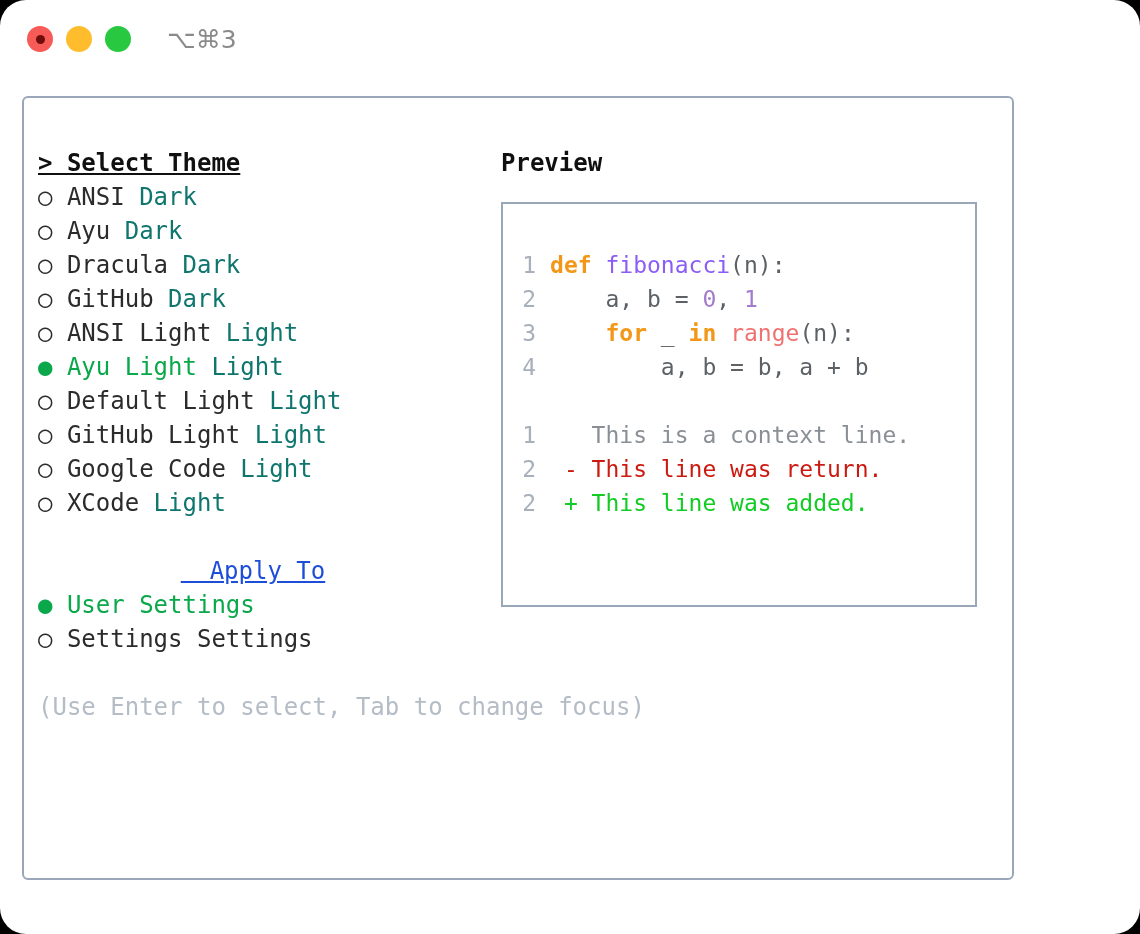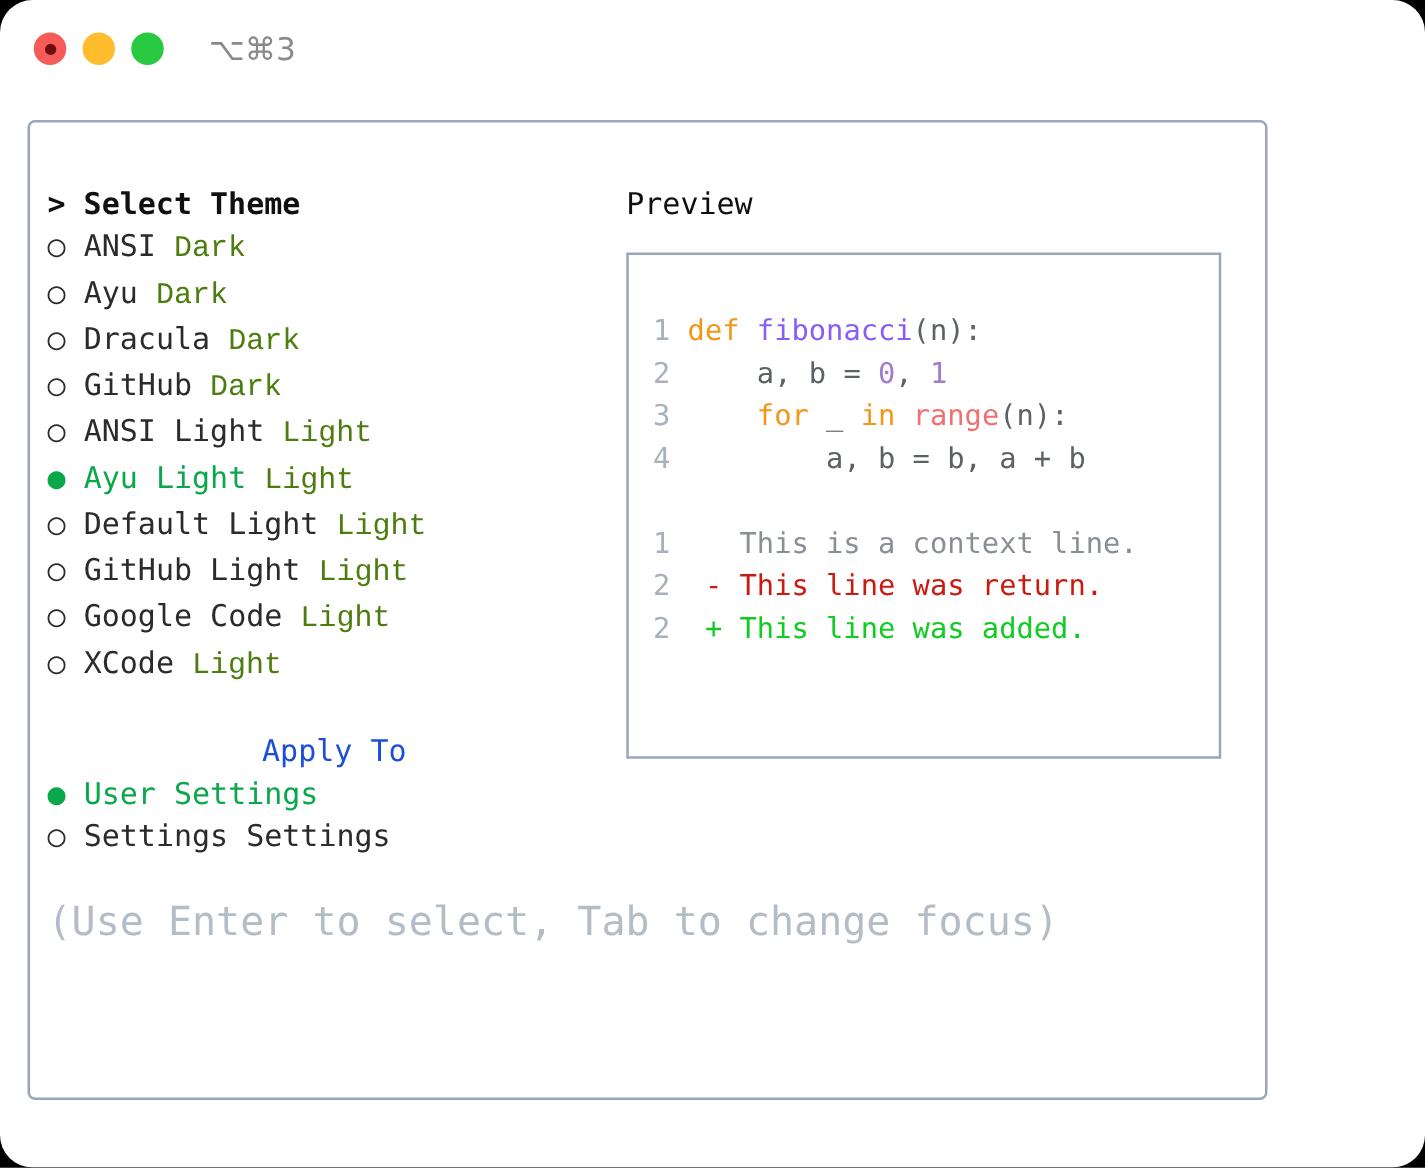--- a/index.html
+++ b/index.html
@@ -102,56 +102,57 @@
     width: 500px;
   }
 
   .section-title {
     font-size: 24px;
     line-height: 34px;
     color: #101010;
     white-space: pre;
     font-weight: bold;
     font-family: "DejaVu Sans Mono", monospace;
+    text-decoration: underline;
   }
   .section-title.unfocused {
     font-weight: normal;
     color: #1d4ed8;
     text-align: center;
   }
 
   .opt-row {
     font-size: 24px;
     line-height: 34px;
     color: #2b2b2b;
     white-space: pre;
     display: block;
   }
   .marker { color: #2b2b2b; }
   .opt-row.selected .marker,
   .opt-row.selected .opt-label { color: #0aa84a; }
   .opt-label { color: #2b2b2b; }
-  .tag { color: #4d7c0f; font-family: Liberation Mono, monospace; }
+  .tag { color: #0f766e; }
 
   .spacer-line { height: 34px; }
 
   .hint {
-    font-size: 32px;
+    font-size: 24px;
     line-height: 34px;
     color: #b4bcc6;
     white-space: pre;
     max-width: 420px;
   }
 
   
   .preview-title {
     font-size: 24px;
     line-height: 34px;
     color: #101010;
-    font-weight: normal;
+    font-weight: bold;
     white-space: pre;
   }
 
   .preview-box {
     margin-top: 22px;
     width: 476px;
     height: 405px;
     border: 2px solid #9aa7b8;
     box-sizing: border-box;
     background: #ffffff;
@@ -163,21 +164,21 @@
     line-height: 34px;
     white-space: pre;
     font-family: "DejaVu Sans Mono", monospace;
   }
   .ln {
     color: #a8b0bc;
     display: inline-block;
     width: 1.1ch;
     text-align: right;
   }
-  .t-kw   { color: #f29718; }
+  .t-kw   { color: #f29718; font-weight: bold; }
   .t-fn   { color: #8b5cf6; }
   .t-num  { color: #a37acc; }
   .t-call { color: #f07171; }
   .t-txt  { color: #5c6166; }
   .t-ctx  { color: #8a8f96; }
   .t-del  { color: #cc1a11; }
   .t-add  { color: #11cc22; }
 
   .code-gap { height: 34px; }
 </style>

